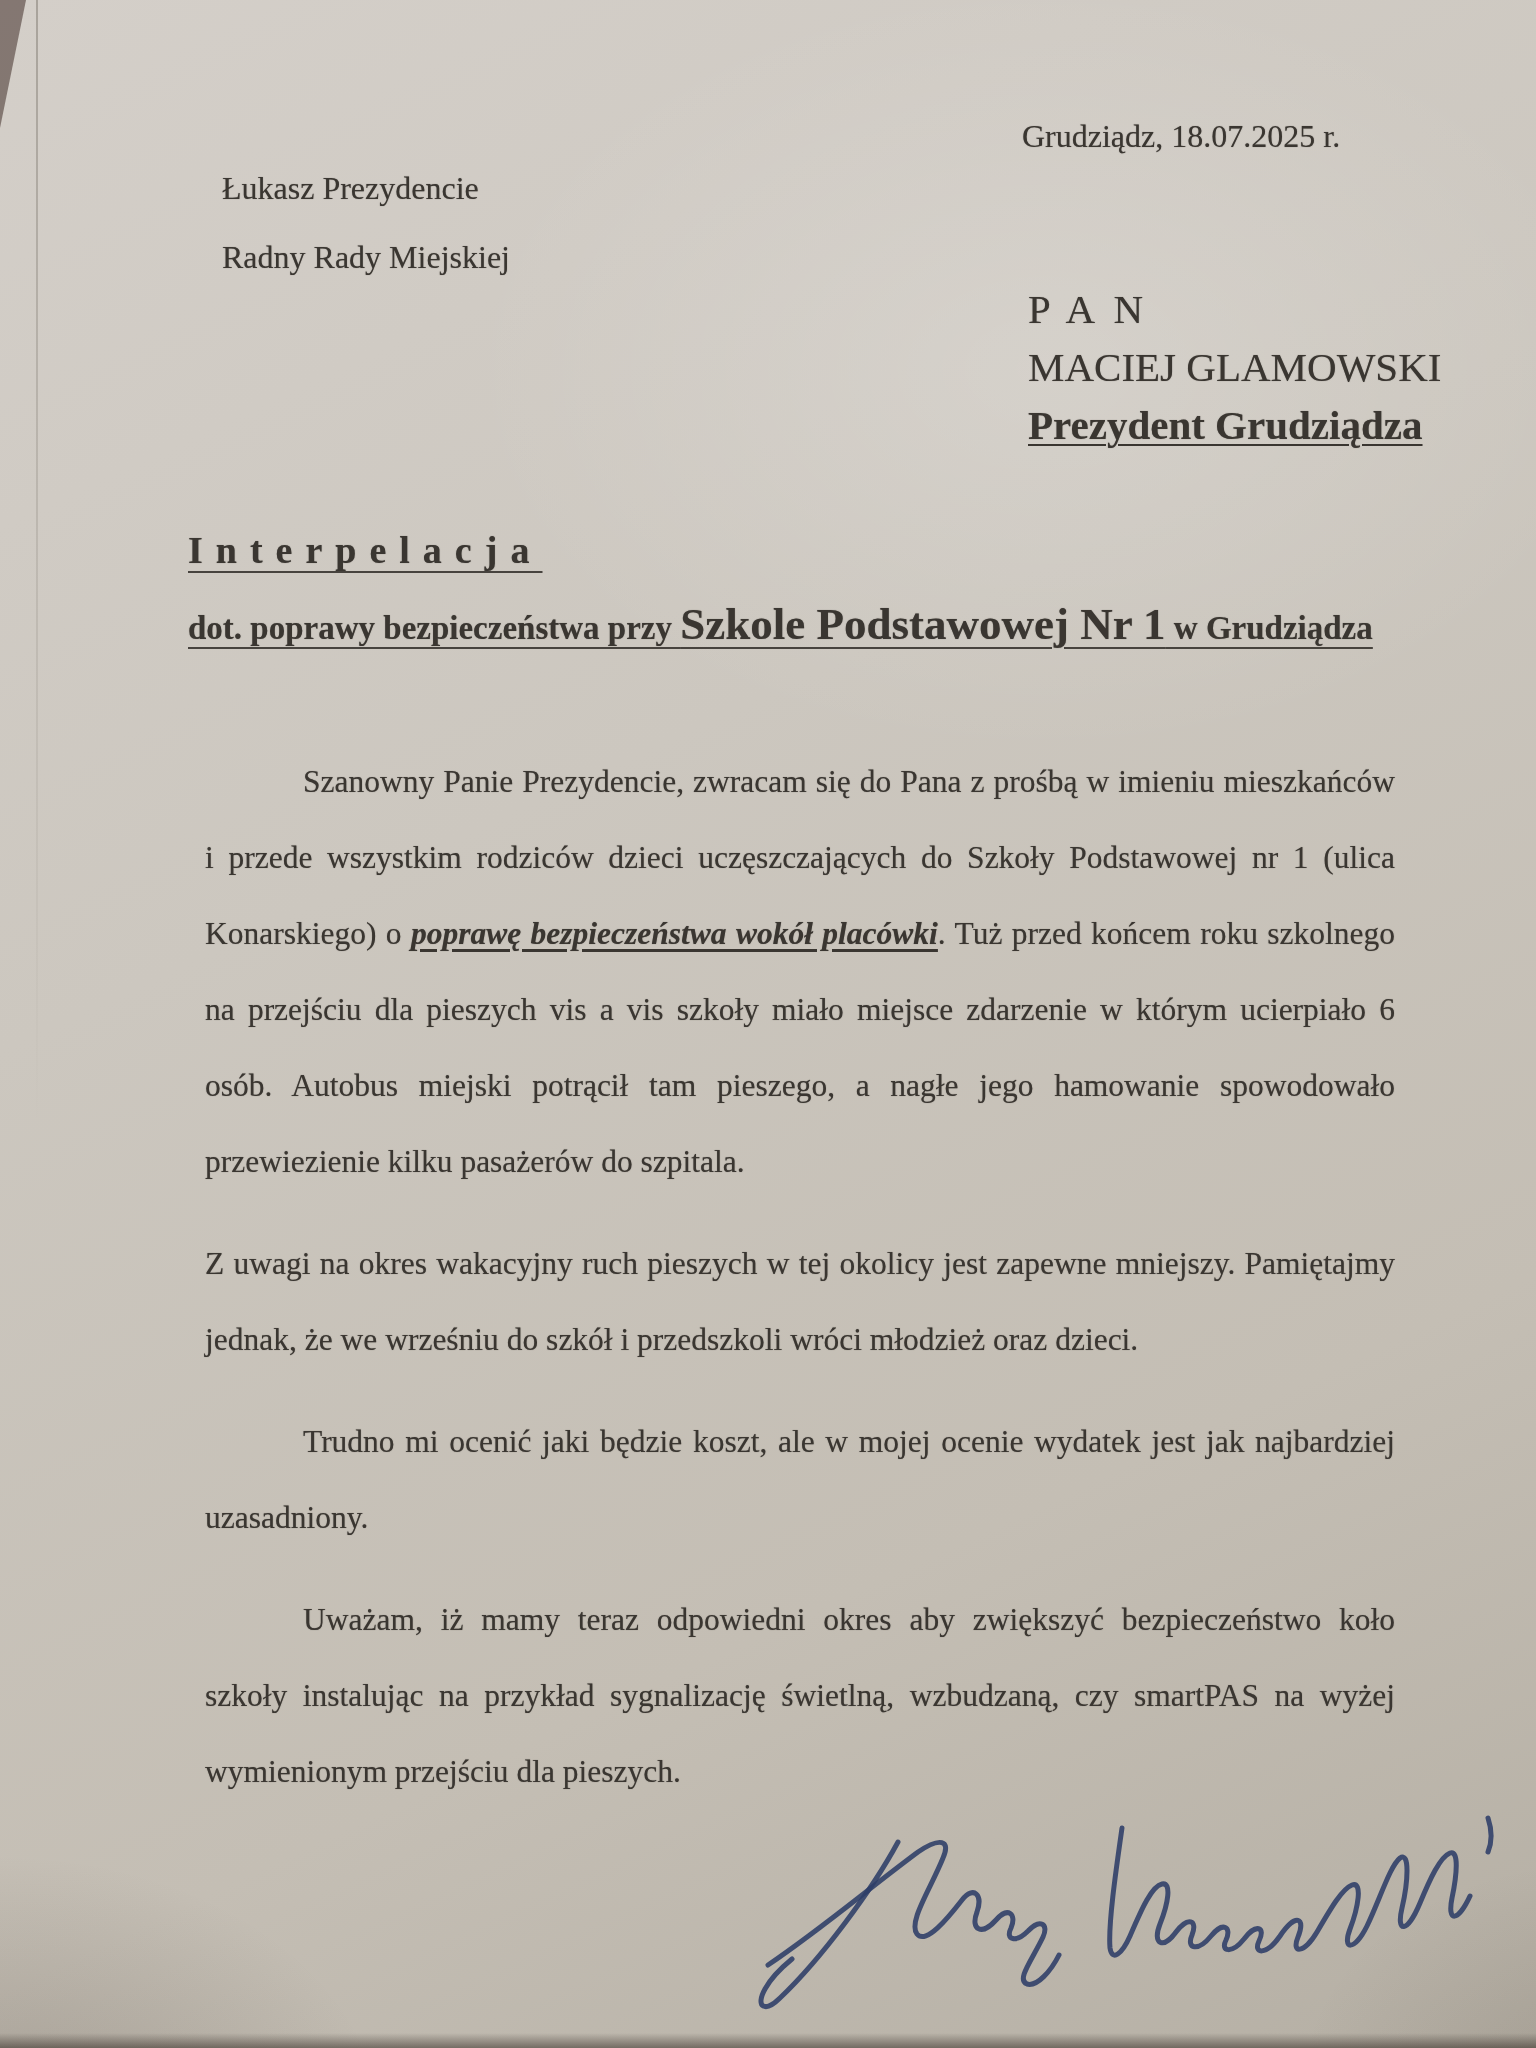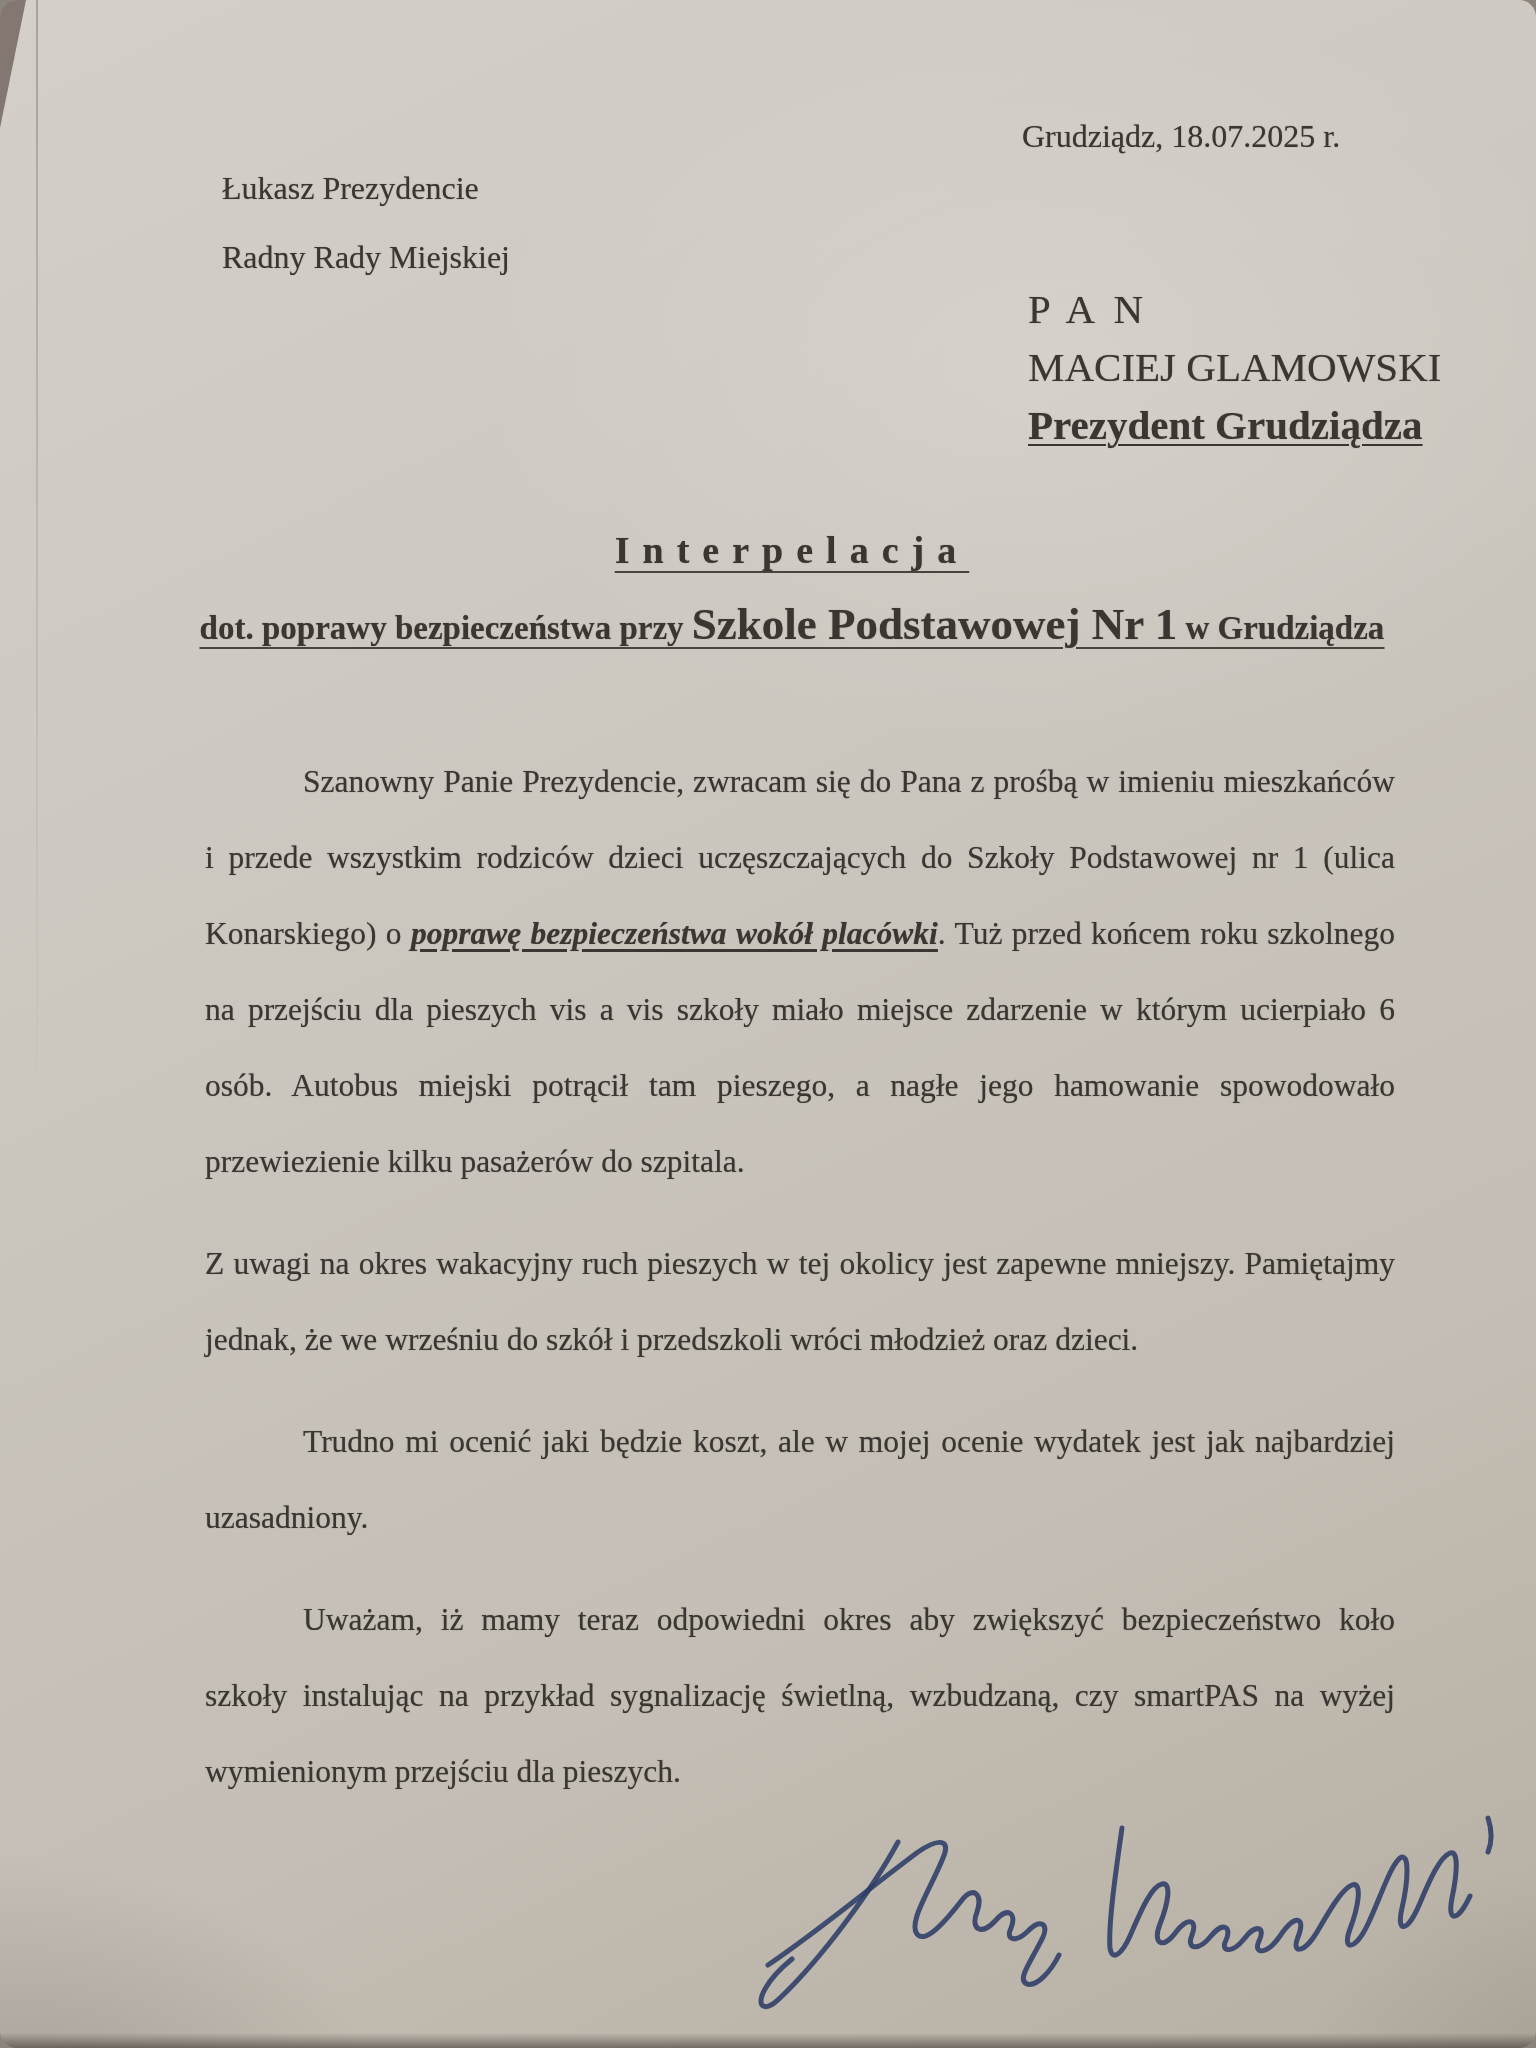--- a/index.html
+++ b/index.html
@@ -1,21 +1,20 @@
 <!DOCTYPE html>
 <html><head>
 <meta charset="utf-8">
 <style>
   html,body{margin:0;padding:0;background:#8a847b;}
   #photo{
     position:relative;width:1536px;height:2048px;overflow:hidden;
     background:linear-gradient(155deg,#d4cfc9 0%,#ccc7bf 38%,#c4beb4 72%,#b5afa4 100%);
     font-family:"Liberation Serif","DejaVu Serif",serif;
     color:#3a3631;
-    border-radius:17px;
   }
   #photo .lighting{
     position:absolute;inset:0;pointer-events:none;
     background:
       radial-gradient(ellipse 900px 600px at 68% 18%, rgba(255,255,255,.16), rgba(255,255,255,0) 65%),
       radial-gradient(ellipse 700px 500px at 0% 104%, rgba(58,48,38,.22), rgba(58,48,38,0) 55%),
       radial-gradient(ellipse 500px 380px at 104% 102%, rgba(58,48,38,.14), rgba(58,48,38,0) 60%);
   }
   .fold-line{
     position:absolute;left:36px;top:0;width:2px;height:1250px;
@@ -35,21 +34,21 @@
   .dateline{position:absolute;left:1022px;top:118px;font-size:32px;}
   .sender{position:absolute;left:222px;top:170px;font-size:32px;}
   .sender .line2{margin-top:32px;}
   .recipient{position:absolute;left:1028px;top:280px;font-size:41px;line-height:58px;}
   .recipient .pan{letter-spacing:.45em;}
   .recipient .rcpt-title{
     font-weight:bold;
     text-decoration:underline;text-decoration-thickness:2px;text-underline-offset:5px;
   }
 
-  .center-col{position:absolute;left:197px;width:1190px;text-align:center;}
+  .center-col{position:absolute;left:188px;width:1190px;text-align:left;}
   .title{
     top:528px;font-size:38px;font-weight:bold;letter-spacing:13px;
   }
   .title .u, .subtitle .u{
     text-decoration:underline;text-decoration-thickness:2px;text-underline-offset:8px;
     text-decoration-color:rgba(58,54,49,.8);
   }
   .subtitle{top:598px;font-size:33px;font-weight:bold;}
   .subtitle .subj-big{font-size:45px;}
 

